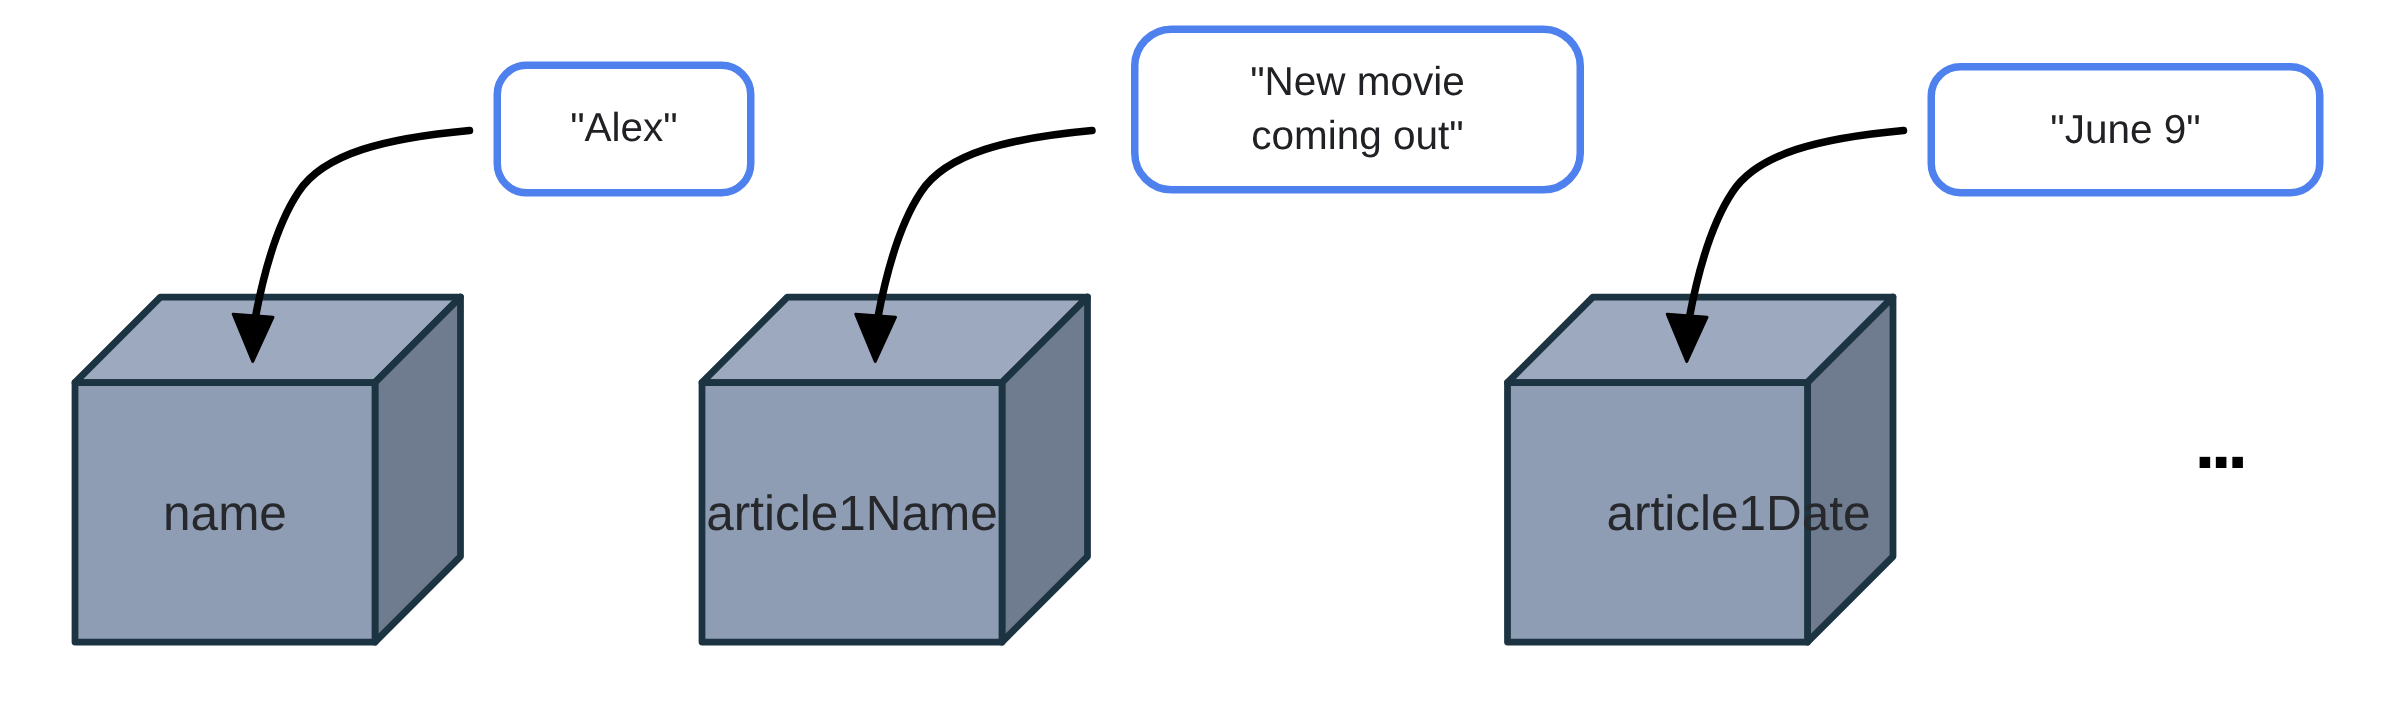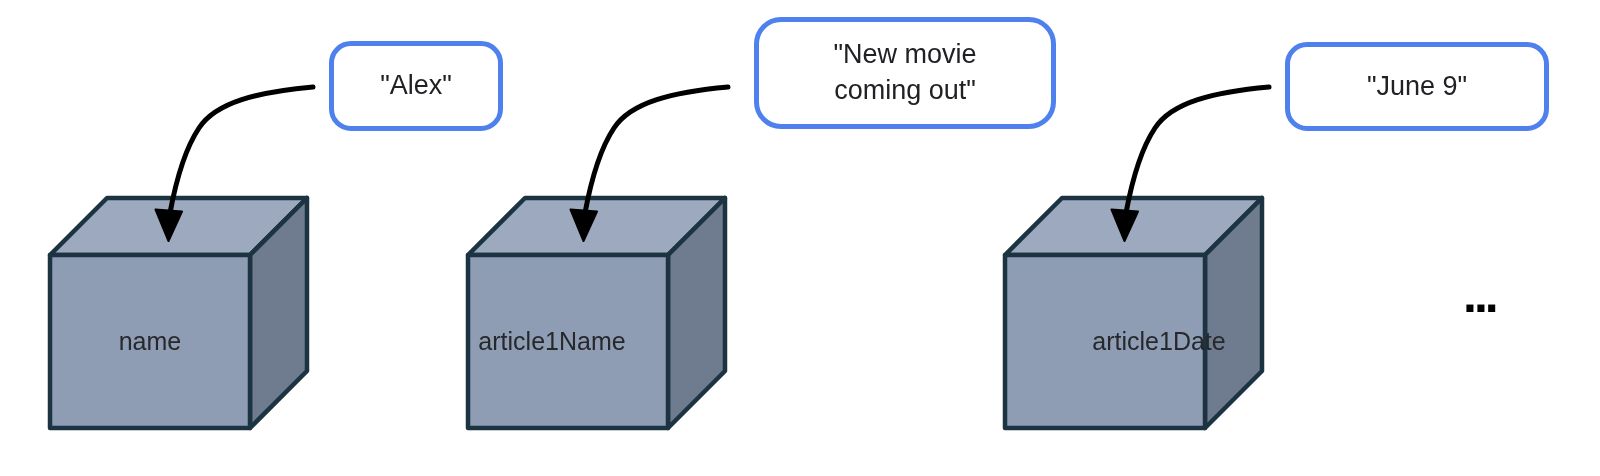--- a/index.html
+++ b/index.html
@@ -41,28 +41,28 @@
   .bubble-1 { left: 329px;  top: 41px; width: 174px; height: 90px;  border-radius: 22px; }
   .bubble-2 { left: 754px;  top: 17px; width: 302px; height: 112px; border-radius: 27px; }
   .bubble-3 { left: 1285px; top: 42px; width: 264px; height: 89px;  border-radius: 22px; }
   .bubble-2 .bubble-text { max-width: 190px; }
   .cube-label {
     position: absolute;
     display: flex;
     align-items: center;
     justify-content: center;
     text-align: center;
-    font-size: 25px;
+    font-size: 33px;
     color: var(--label-text, #26282C);
     width: 200px;
     height: 173px;
     top: 255px;
   }
   .label-1 { left: 50px; }
-  .label-2 { left: 452px; }
+  .label-2 { left: 468px; }
   .label-3 { left: 1059px; }
   .ellipsis {
     position: absolute;
     left: 1463px;
     top: 266px;
     font-size: 50px;
     font-weight: 800;
     letter-spacing: -3px;
     color: var(--arrow, #000000);
   }

